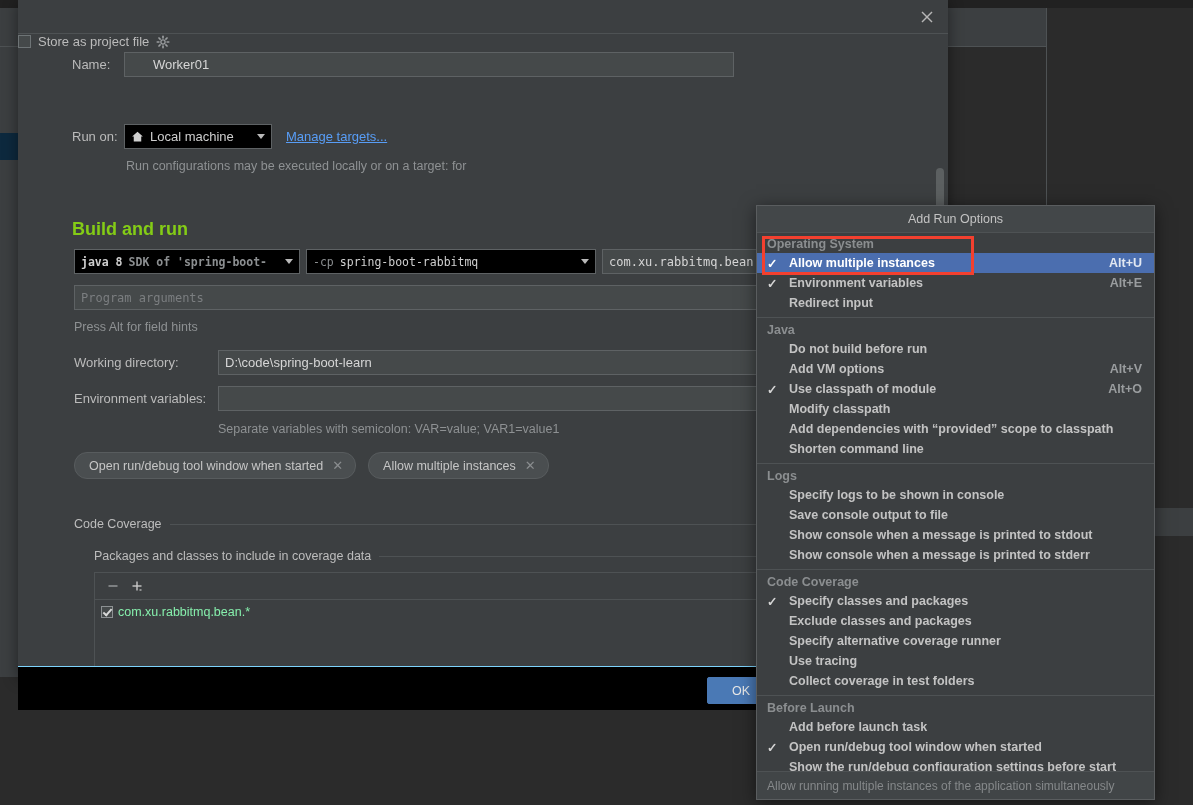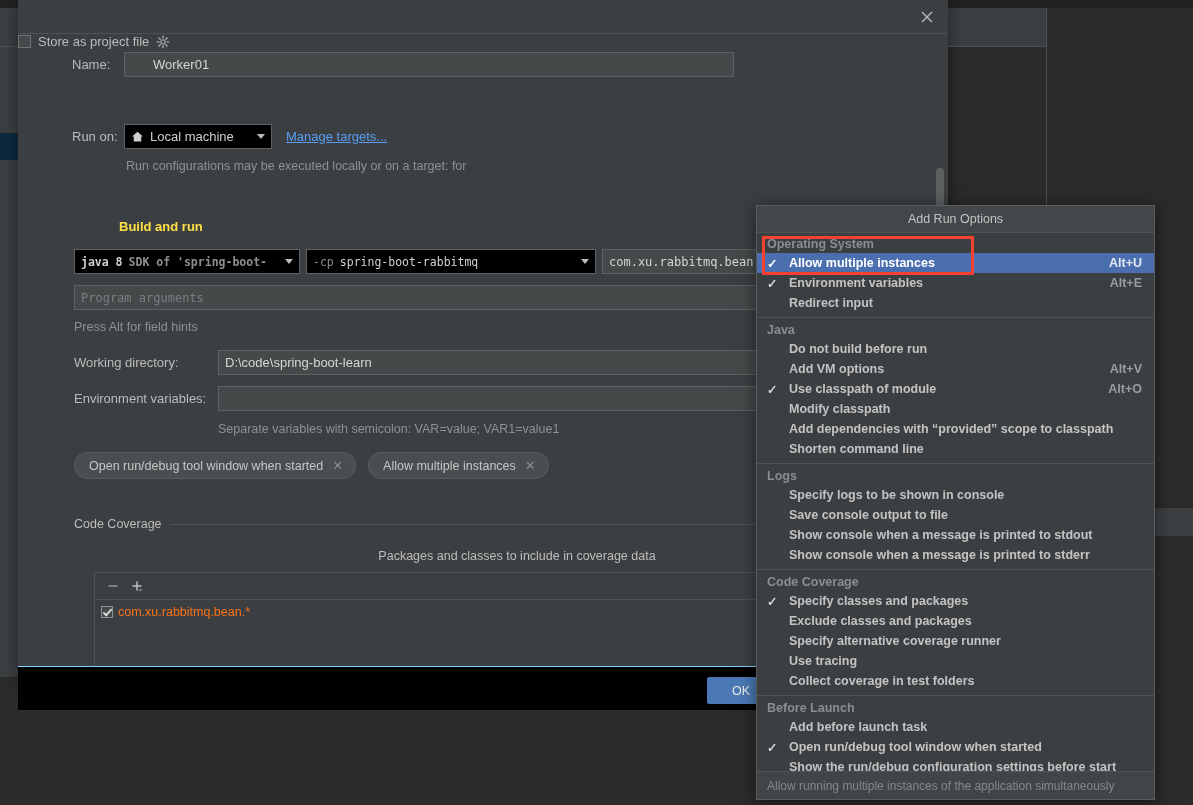--- a/index.html
+++ b/index.html
@@ -103,21 +103,21 @@
   .link { color:#589df6; font-size:13px; cursor:pointer; }
   .link.u { text-decoration: underline; }
 
   #runon-hint { left:108px; top:123px; width:560px; }
   .hint {
     color:#8e9193; font-size:12.5px; line-height:18px;
     font-family:"Liberation Sans", sans-serif;
   }
 
   
-  #buildrun-title { position:absolute; left:54px; top:185px; font-size:13px; font-weight:bold; color:#fde047;margin-left:47px; }
+  #buildrun-title { position:absolute; left:54px; top:185px; font-size:18px; font-weight:bold; color:#84cc16; }
   #modify-options { position:absolute; left:762px; top:186px; display:flex; align-items:center; gap:5px; }
   #modify-caret { width:0;height:0;border-left:4px solid transparent;border-right:4px solid transparent;border-top:5px solid #589df6; }
   #modify-shortcut { color:#8c8f91; font-size:12.5px; }
 
   #br-row1 { left:56px; top:215px; display:flex; gap:6px; }
   #sdk-combo { width:226px;font-weight:bold; }
   #sdk-combo .t1 { font-family:"DejaVu Sans Mono", monospace; font-size:11.5px; color:#cfcfcf; }
   #sdk-combo .t2 { font-family:"DejaVu Sans Mono", monospace; font-size:11.5px; color:#8c8f91; }
   #cp-combo { width:290px; }
   #cp-combo .t1 { font-family:"DejaVu Sans Mono", monospace; font-size:11.5px; color:#8c8f91; }
@@ -144,29 +144,29 @@
     display:flex; align-items:center; gap:9px; padding:0 12px 0 14px;
     color:#c6c6c6; font-size:12.5px; cursor:pointer;
   }
   .tag .x { color:#8a8d8f; font-size:13px; line-height:1; }
 
   
   #cc-sec { position:absolute; left:56px; top:483px; width:866px; }
   .sec-head { display:flex; align-items:center; gap:8px; }
   .sec-head .txt { color:#bdbdbd; font-size:12.5px; white-space:nowrap; }
   .sec-head .ln { flex:1; height:1px; background:#4e5254; }
-  #pk-sec { position:absolute; left:76px; top:515px; width:846px;flex-direction:column; }
+  #pk-sec { position:absolute; left:76px; top:515px; width:846px; }
   #pk-box {
     position:absolute; left:76px; top:538px; width:846px; height:96px;
     background:#3c3f41; border:1px solid #4e5254; box-sizing:border-box;
   }
   #pk-toolbar { height:26px; border-bottom:1px solid #4e5254; display:flex; align-items:center; gap:4px; padding-left:8px; }
   .tbtn { width:20px;height:20px; display:flex;align-items:center;justify-content:center; cursor:pointer; }
   #pk-list { padding:5px 0 0 6px; }
-  .pk-item { display:flex; align-items:center; gap:5px; color:#f97316; font-size:12.5px; }
+  .pk-item { display:flex; align-items:center; gap:5px; color:#86efac; font-size:12.5px; }
   .cbox-sm { width:12px;height:12px; box-sizing:border-box; border:1px solid #8d9193; background:#45494a; position:relative; }
   .cbox-sm.checked::after{ content:""; position:absolute; left:3px; top:0px; width:3px;height:7px;
     border:solid #d8d8d8; border-width:0 2px 2px 0; transform:rotate(42deg);}
 
   
   .dlg-footer {
     position:absolute; left:0; top:634px; width:930px; height:43px;
     background:#000000; border-top:1px solid #7dd3fc;margin-top:32px;
   }
   #ok-button {

